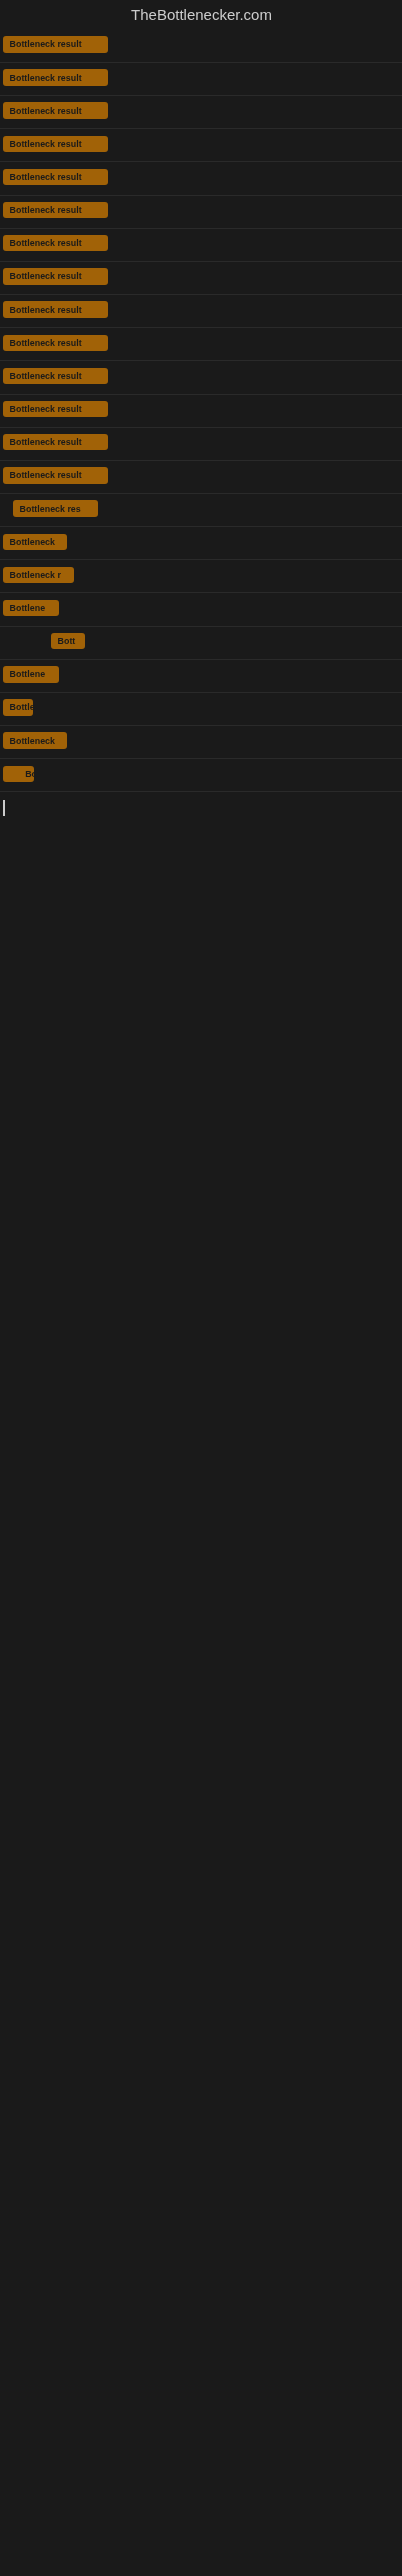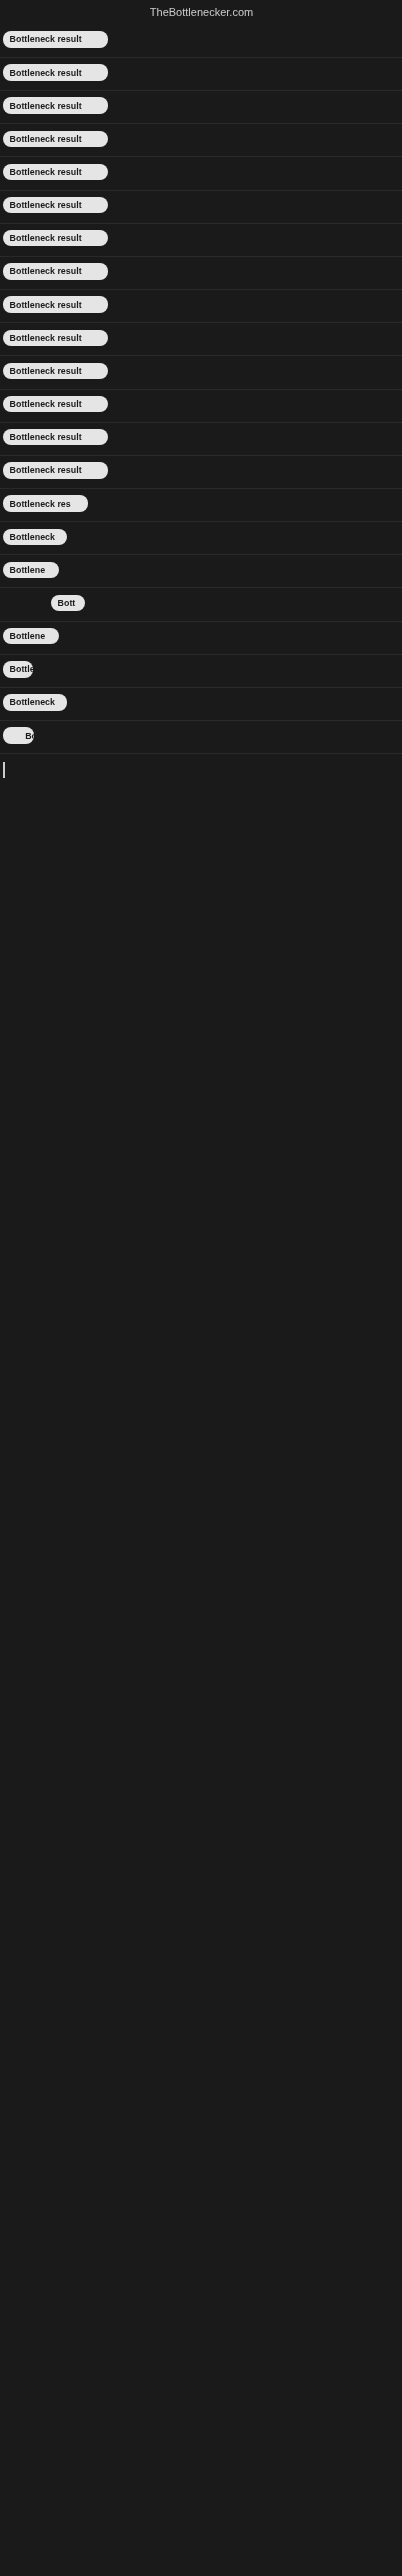--- a/index.html
+++ b/index.html
@@ -12,33 +12,33 @@
       width: 403px;
       min-height: 2576px;
       background-color: #1a1a1a;
       font-family: Arial, sans-serif;
       position: relative;
     }
 
     .site-title {
       text-align: center;
       color: #cccccc;
-      font-size: 11px;
+      font-size: 15px;
       padding: 6.4px 0;
       background-color: #1a1a1a;
     }
 
     .bottleneck-badge {
       display: inline-block;
-      background-color: #e5e5e5;
+      background-color: #a16207;
       color: #1a1a1a;
       font-size: 8.9px;
       font-weight: bold;
       padding: 3.2px 6.4px;
-      border-radius: 8px;
+      border-radius: 3px;
       white-space: nowrap;
       overflow: hidden;
     }
 
     .row {
       padding: 6.4px 3.2px;
       border-bottom: 0.8px solid #2a2a2a;
     }
 
     .cursor-line {
@@ -63,22 +63,23 @@
     <div class="row"><span class="bottleneck-badge" style="max-width: 105px; width: 105px;">Bottleneck result</span></div>
     <div class="row"><span class="bottleneck-badge" style="max-width: 105px; width: 105px;">Bottleneck result</span></div>
     <div class="row"><span class="bottleneck-badge" style="max-width: 105px; width: 105px;">Bottleneck result</span></div>
     <div class="row"><span class="bottleneck-badge" style="max-width: 105px; width: 105px;">Bottleneck result</span></div>
     <div class="row"><span class="bottleneck-badge" style="max-width: 105px; width: 105px;">Bottleneck result</span></div>
     <div class="row"><span class="bottleneck-badge" style="max-width: 105px; width: 105px;">Bottleneck result</span></div>
     <div class="row"><span class="bottleneck-badge" style="max-width: 105px; width: 105px;">Bottleneck result</span></div>
     <div class="row"><span class="bottleneck-badge" style="max-width: 105px; width: 105px;">Bottleneck result</span></div>
     <div class="row"><span class="bottleneck-badge" style="max-width: 105px; width: 105px;">Bottleneck result</span></div>
     <div class="row"><span class="bottleneck-badge" style="max-width: 105px; width: 105px;">Bottleneck result</span></div>
-    <div class="row"><span class="bottleneck-badge" style="max-width: 85px; width: 85px;">Bottleneck res</span></div>
+    <div class="row"><span class="bottleneck-badge" style="max-width: 85px; width: 85px; margin-left: 10px;">Bottleneck res</span></div>
     <div class="row"><span class="bottleneck-badge" style="max-width: 64px; width: 64px;">Bottleneck</span></div>
+    <div class="row"><span class="bottleneck-badge" style="max-width: 71px; width: 71px;">Bottleneck r</span></div>
     <div class="row"><span class="bottleneck-badge" style="max-width: 56px; width: 56px;">Bottlene</span></div>
     <div class="row"><span class="bottleneck-badge" style="max-width: 34px; width: 34px; margin-left: 48px;">Bott</span></div>
     <div class="row"><span class="bottleneck-badge" style="max-width: 56px; width: 56px;">Bottlene</span></div>
     <div class="row"><span class="bottleneck-badge" style="max-width: 45px; width: 30px;">Bottle</span></div>
     <div class="row"><span class="bottleneck-badge" style="max-width: 64px; width: 64px;">Bottleneck</span></div>
     <div class="row"><span class="bottleneck-badge" style="max-width: 50px; width: 31px; padding-left: 22px;">Bottlen</span></div>
   </div>
 
 <div class="cursor-line"></div>
 

